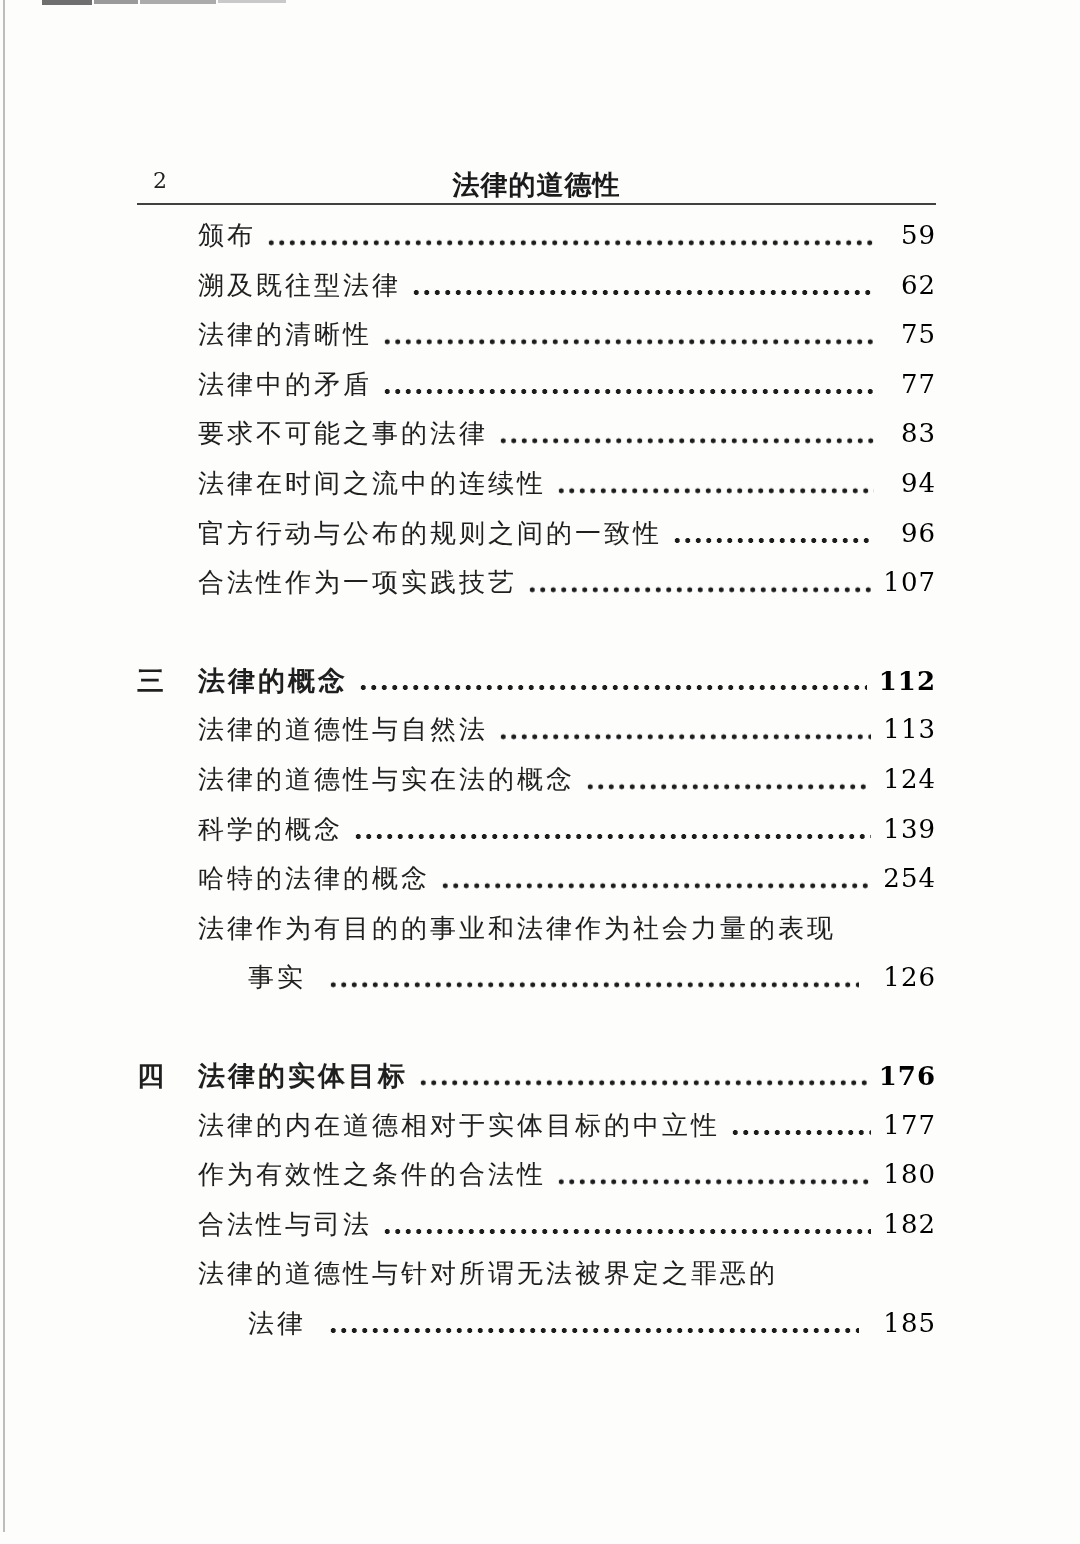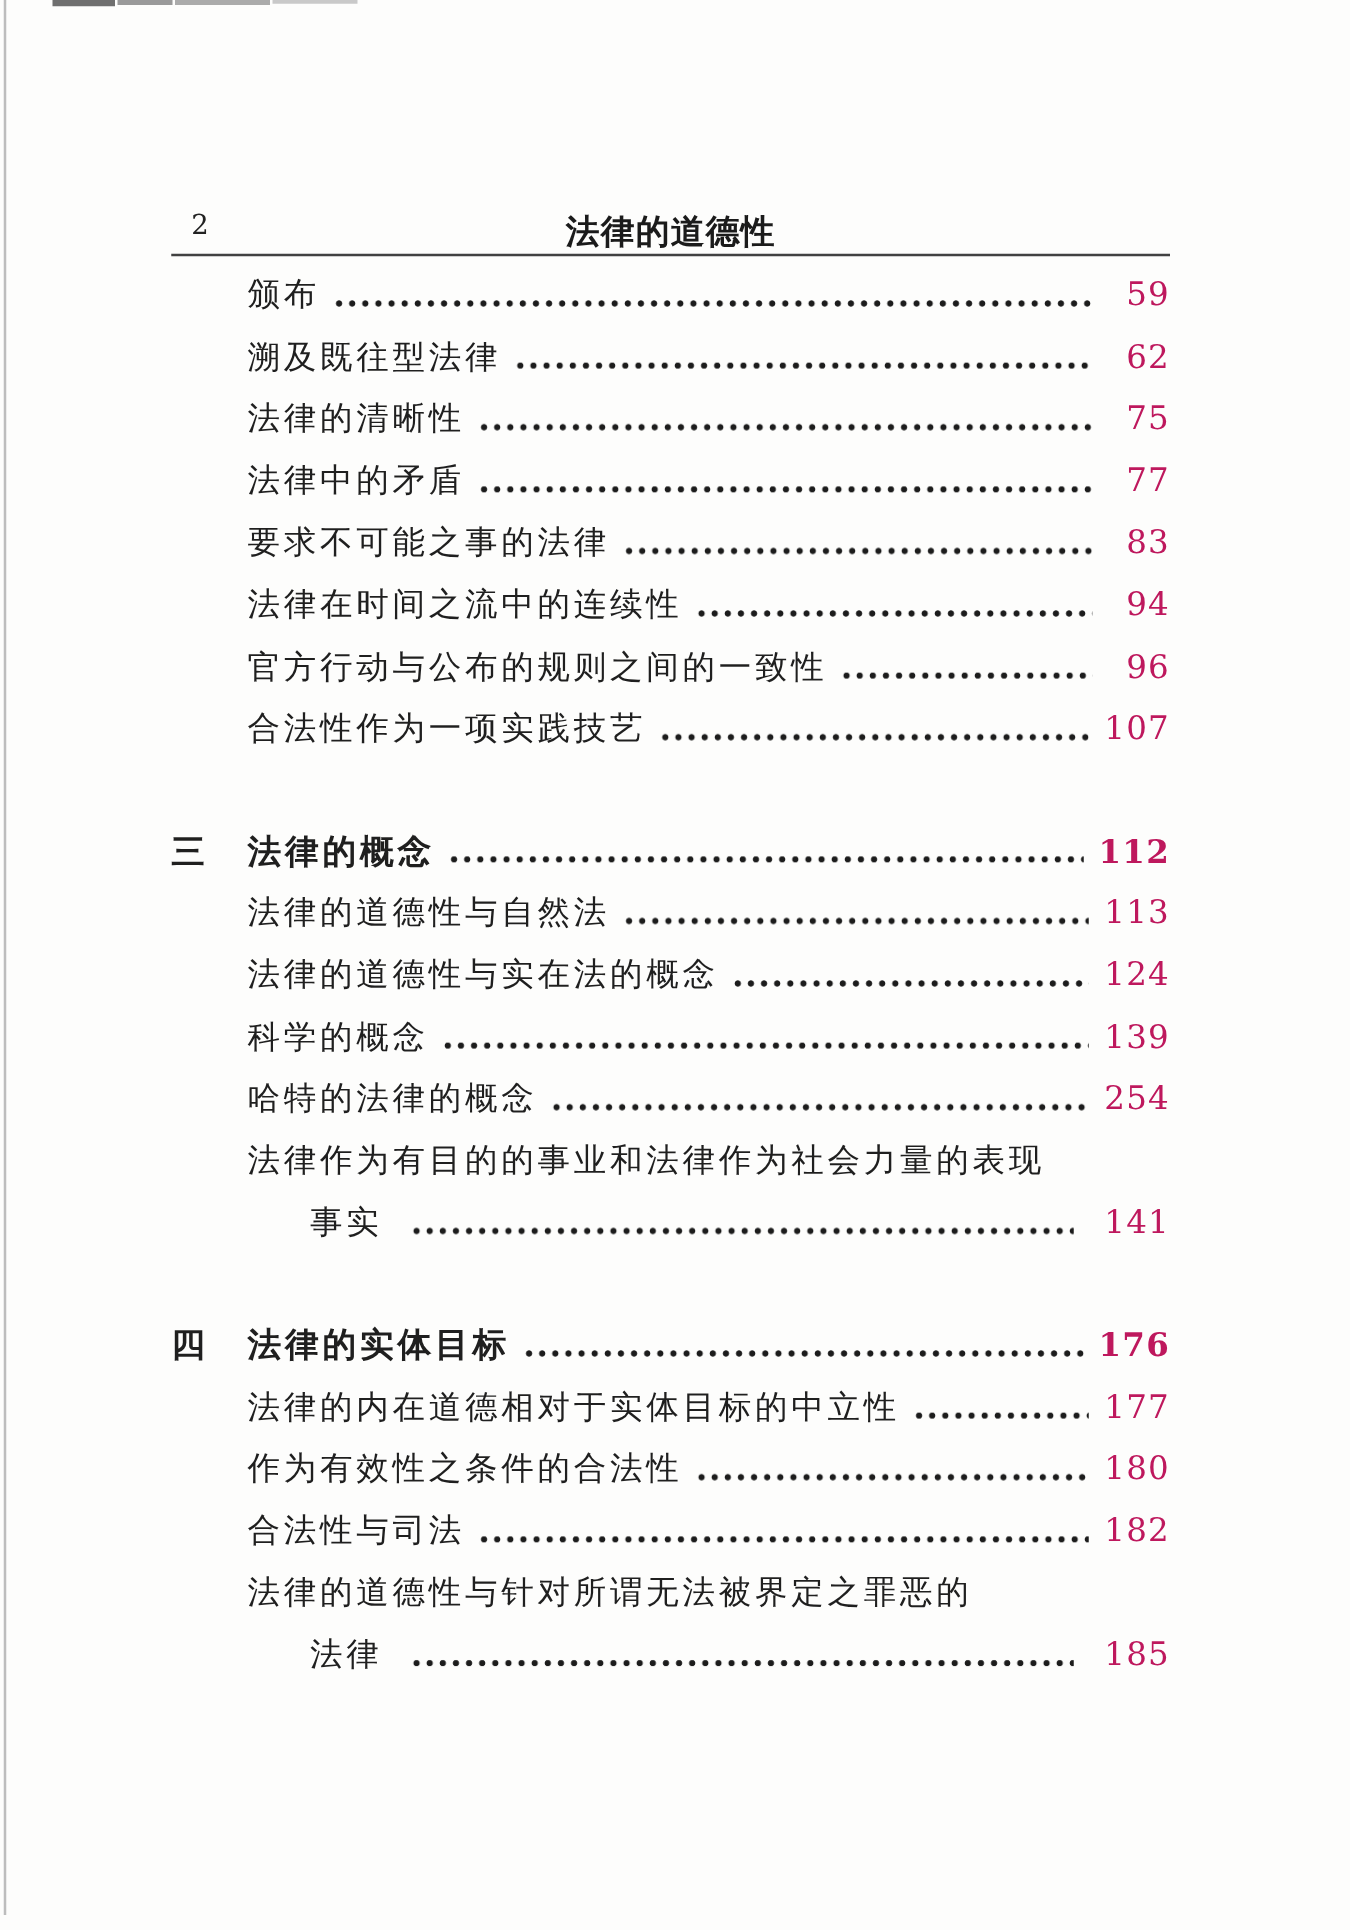--- a/index.html
+++ b/index.html
@@ -96,21 +96,21 @@
     background-size: 10.5px 100%;
     background-repeat: repeat-x;
     background-position: left 55%;
   }
   .pagenum {
     font-family: "DejaVu Serif", serif;
     font-size: 26px;
     letter-spacing: 1px;
     min-width: 50px;
     text-align: right;
-    color: #be185d;
+    color: #000000;
   }
 </style>
 </head>
 <body>
 
 <div class="page">
 
   <div class="edge-line"></div>
   <div class="smudge s1"></div>
   <div class="smudge s2"></div>
@@ -190,21 +190,21 @@
         <span class="label">哈特的法律的概念</span>
         <span class="leader"></span>
         <span class="pagenum">254</span>
       </div>
       <div class="toc-row wrap-head">
         <span class="label">法律作为有目的的事业和法律作为社会力量的表现</span>
       </div>
       <div class="toc-row cont">
         <span class="label">事实</span>
         <span class="leader"></span>
-        <span class="pagenum">141</span>
+        <span class="pagenum">126</span>
       </div>
       <div class="toc-gap"></div>
       <div class="toc-row chapter">
         <span class="chap-num">四</span>
         <span class="label">法律的实体目标</span>
         <span class="leader"></span>
         <span class="pagenum">176</span>
       </div>
       <div class="toc-row item">
         <span class="label">法律的内在道德相对于实体目标的中立性</span>

